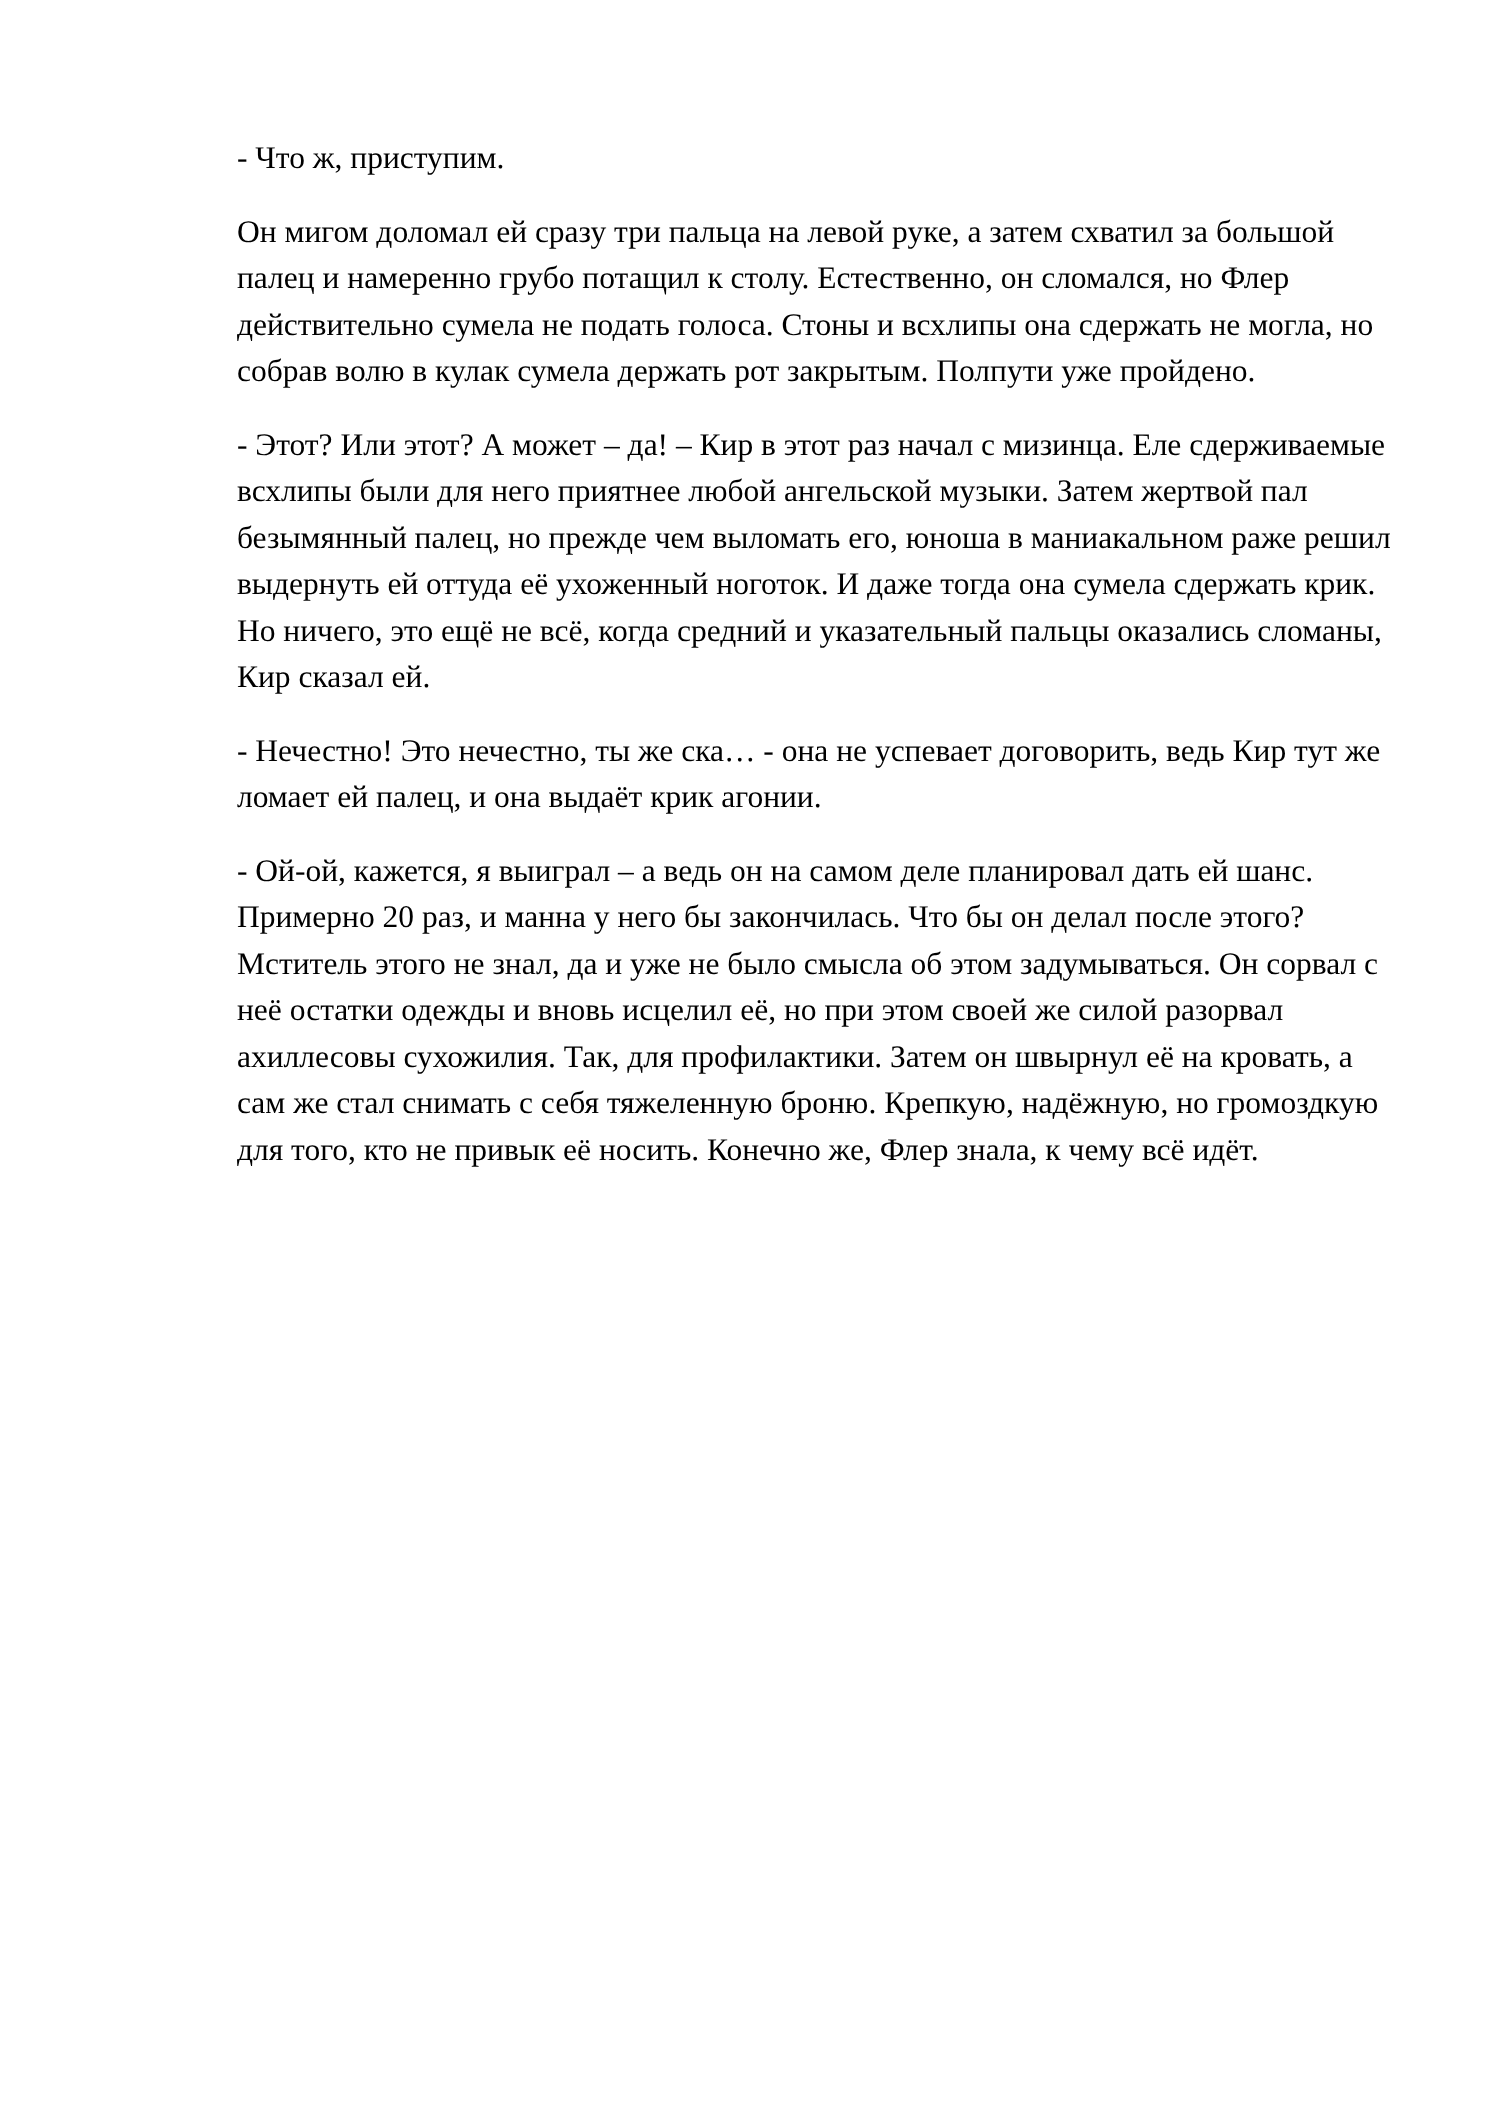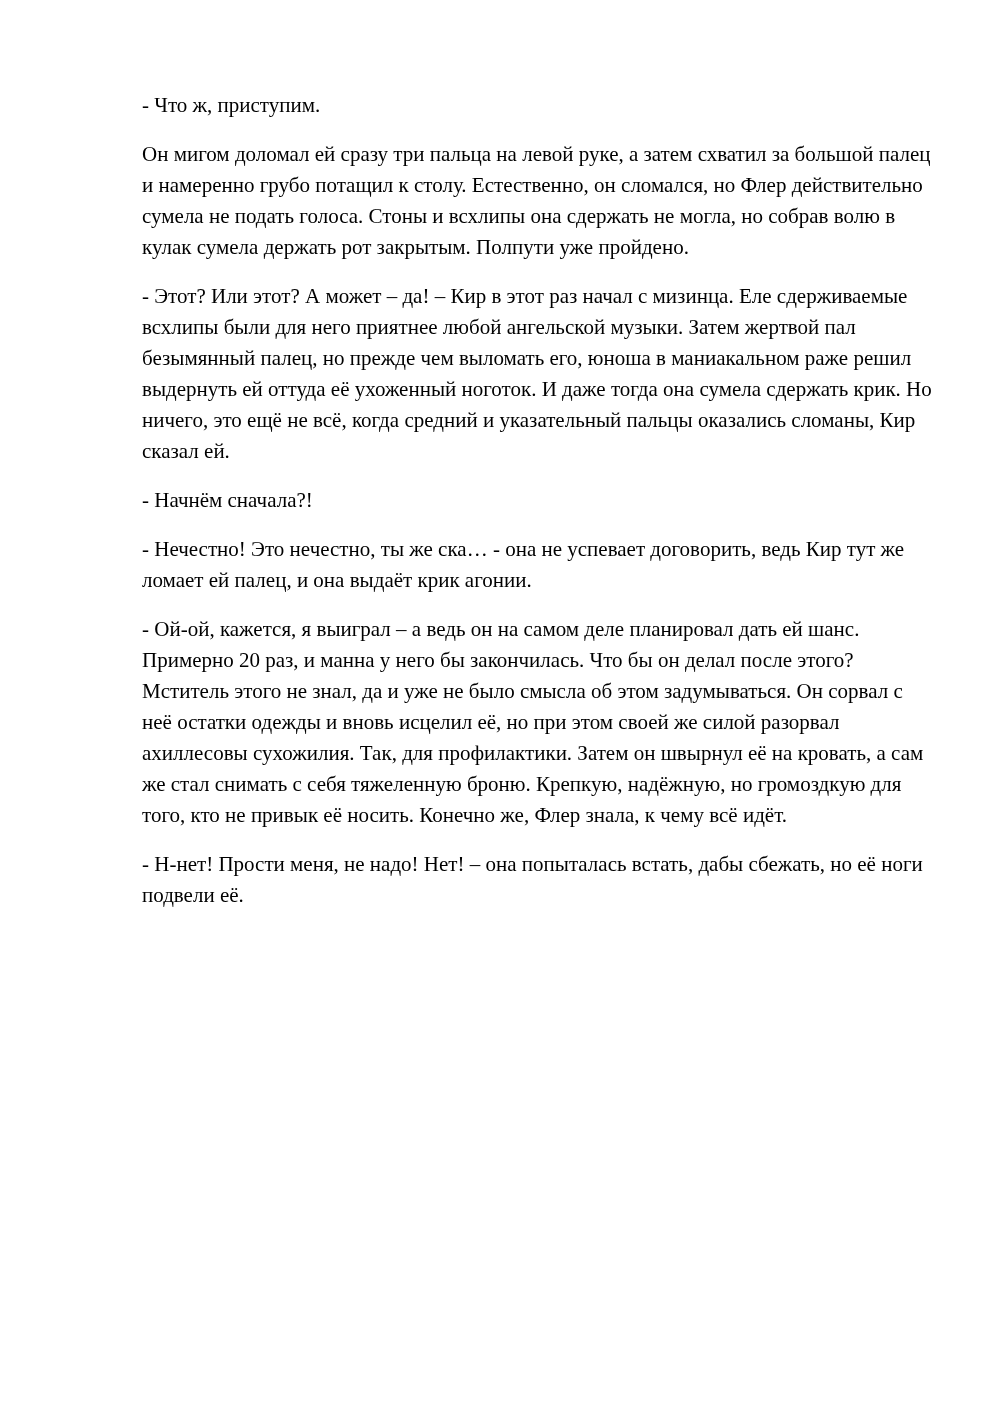--- a/index.html
+++ b/index.html
@@ -19,30 +19,28 @@
     left: 142px;
     top: 90px;
     width: 792px;
     color: #000000;
     font-family: "Liberation Serif", "DejaVu Serif", serif;
     font-size: 21px;
     line-height: 31px;
     text-align: left;
   }
   .content p {
-    margin: 0 0 18px 0;
+    margin: 0 0 18px 16px;
     padding: 0;
   }
 </style>
 </head>
 <body>
 
 <div class="page">
   <div class="content">
     <p>- Что ж, приступим.</p>
     <p>Он мигом доломал ей сразу три пальца на левой руке, а затем схватил за большой палец и намеренно грубо потащил к столу. Естественно, он сломался, но Флер действительно сумела не подать голоса. Стоны и всхлипы она сдержать не могла, но собрав волю в кулак сумела держать рот закрытым. Полпути уже пройдено.</p>
     <p>- Этот? Или этот? А может – да! – Кир в этот раз начал с мизинца. Еле сдерживаемые всхлипы были для него приятнее любой ангельской музыки. Затем жертвой пал безымянный палец, но прежде чем выломать его, юноша в маниакальном раже решил выдернуть ей оттуда её ухоженный ноготок. И даже тогда она сумела сдержать крик. Но ничего, это ещё не всё, когда средний и указательный пальцы оказались сломаны, Кир сказал ей.</p>
-    <p>- Начнём сначала?!</p>
     <p>- Нечестно! Это нечестно, ты же ска… - она не успевает договорить, ведь Кир тут же ломает ей палец, и она выдаёт крик агонии.</p>
     <p>- Ой-ой, кажется, я выиграл – а ведь он на самом деле планировал дать ей шанс. Примерно 20 раз, и манна у него бы закончилась. Что бы он делал после этого? Мститель этого не знал, да и уже не было смысла об этом задумываться. Он сорвал с неё остатки одежды и вновь исцелил её, но при этом своей же силой разорвал ахиллесовы сухожилия. Так, для профилактики. Затем он швырнул её на кровать, а сам же стал снимать с себя тяжеленную броню. Крепкую, надёжную, но громоздкую для того, кто не привык её носить. Конечно же, Флер знала, к чему всё идёт.</p>
-    <p>- Н-нет! Прости меня, не надо! Нет! – она попыталась встать, дабы сбежать, но её ноги подвели её.</p>
   </div>
 </div>
 
 </body></html>

